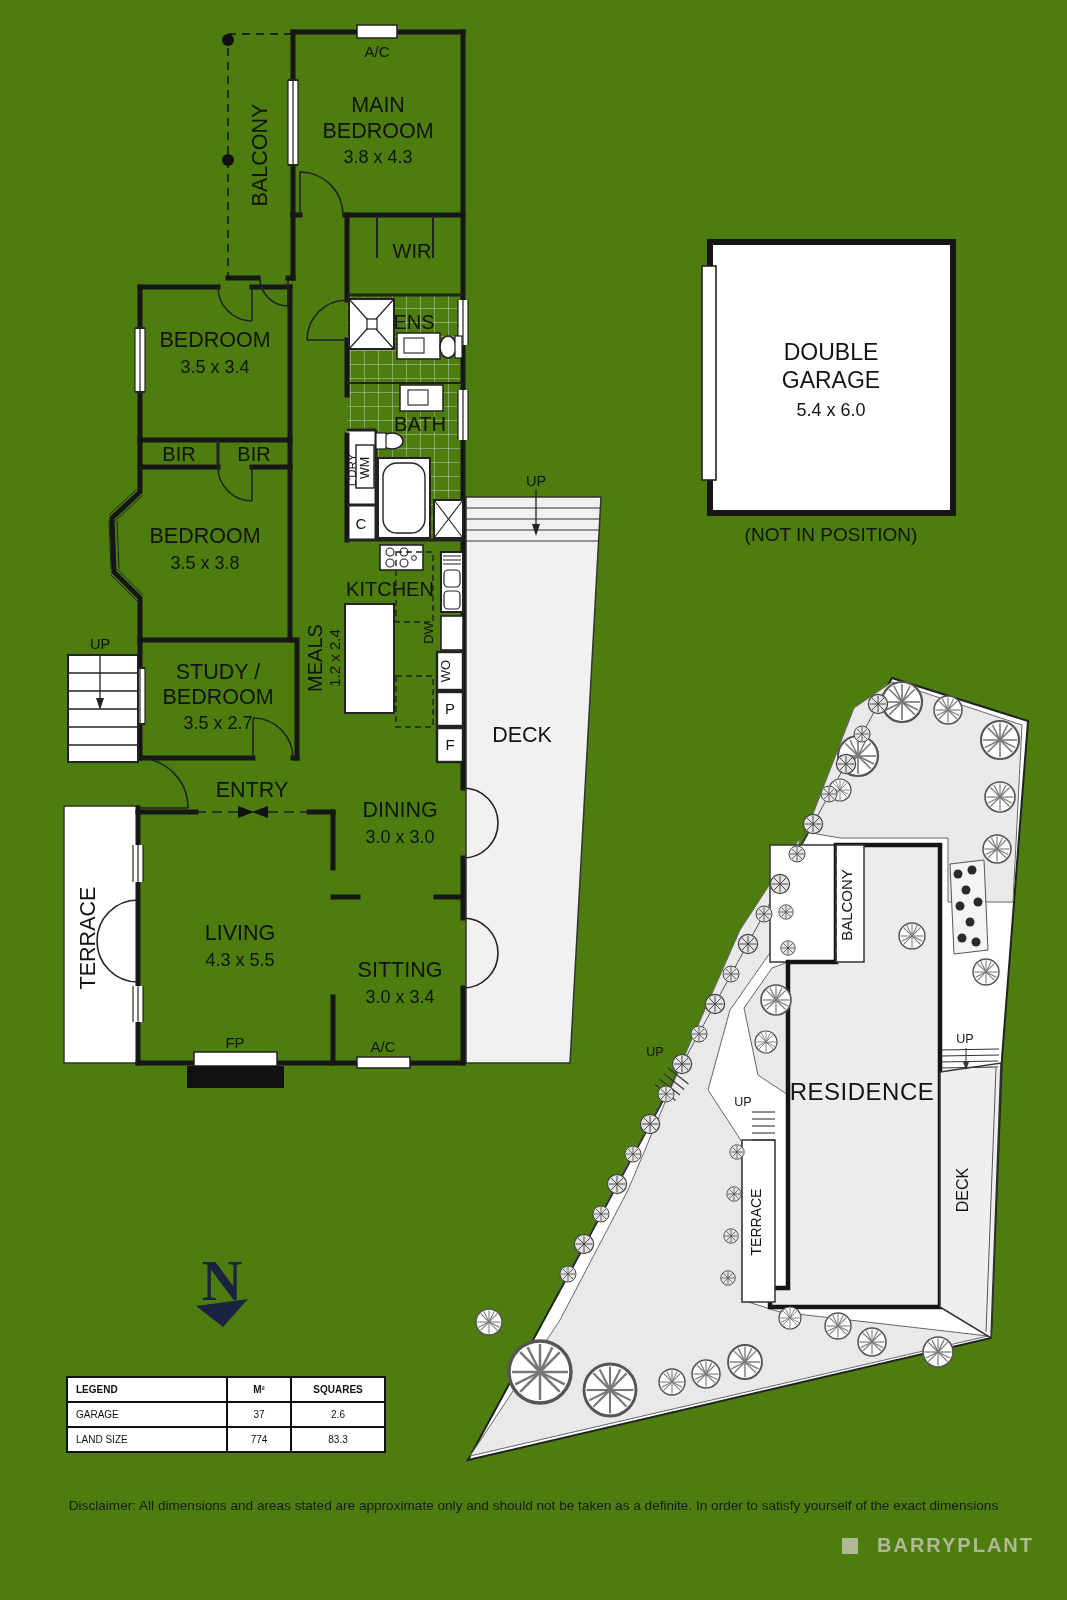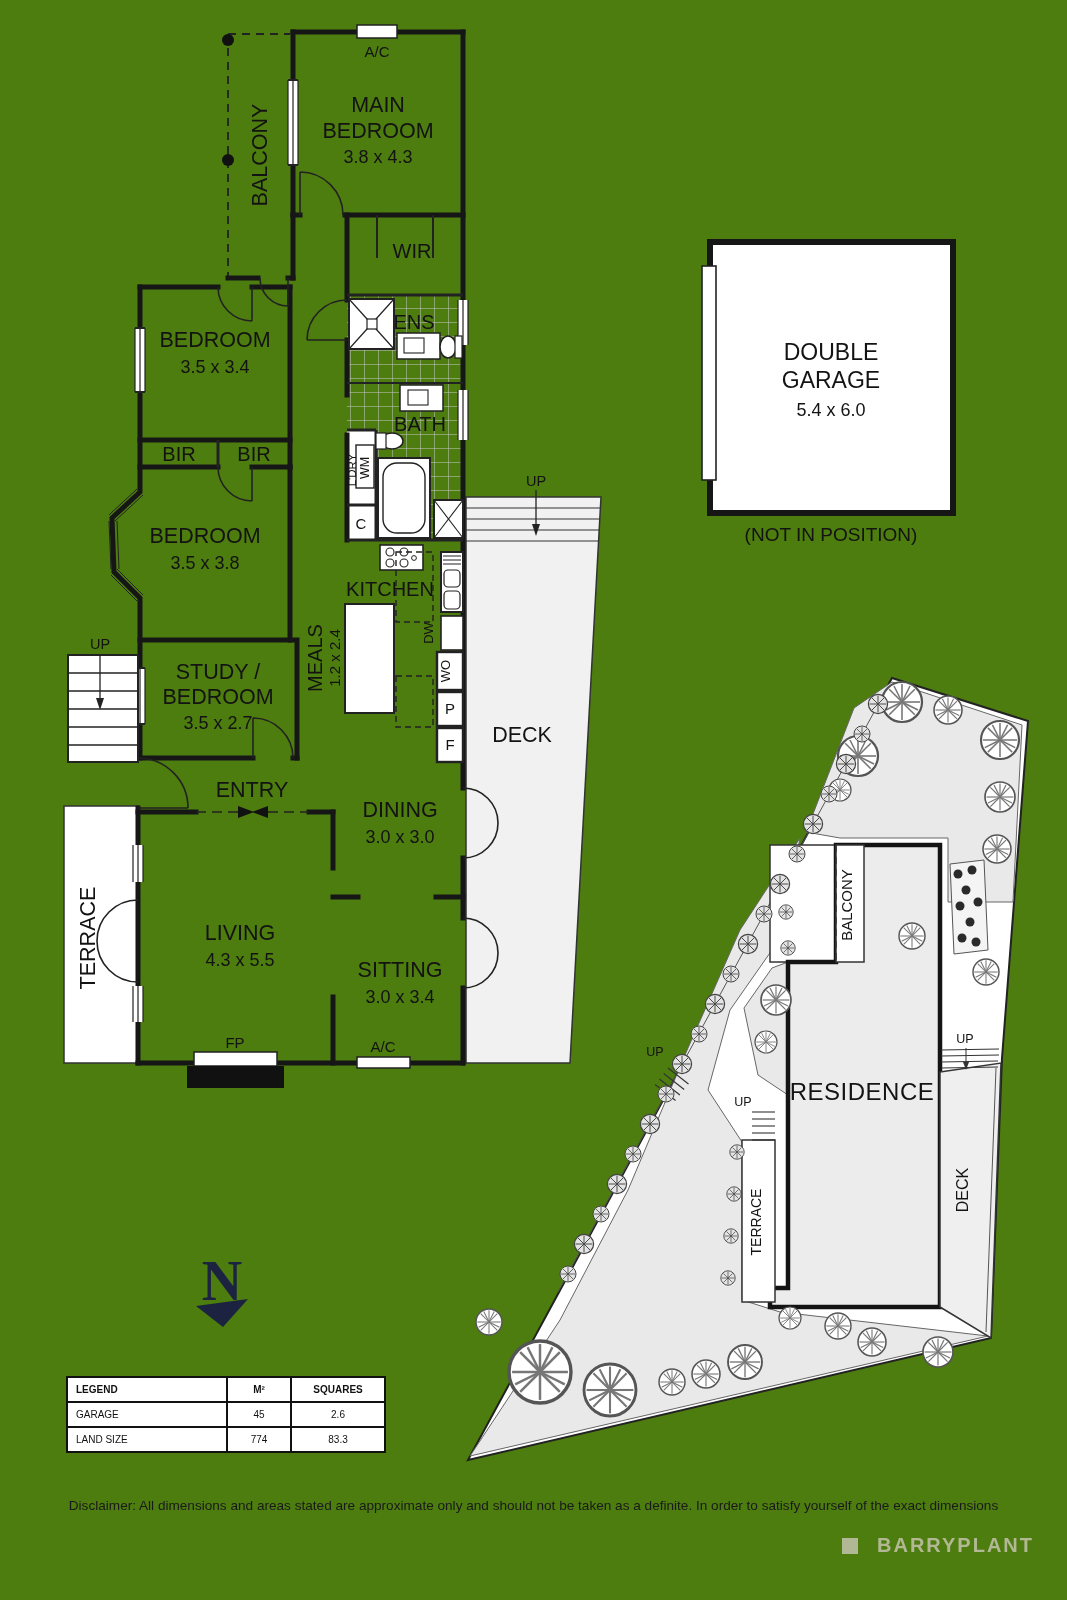--- a/index.html
+++ b/index.html
@@ -448,21 +448,21 @@
 
 <table class="legend">
   <tbody>
         <tr class="head">
     <td class="lab">LEGEND</td>
     <td class="m2">M²</td>
     <td class="sq">SQUARES</td>
   </tr>
   <tr>
     <td class="lab">GARAGE</td>
-    <td>45</td>
+    <td>37</td>
     <td>2.6</td>
   </tr>
   <tr>
     <td class="lab">LAND SIZE</td>
     <td>774</td>
     <td>83.3</td>
   </tr>
 </tbody>
     </table>
 

